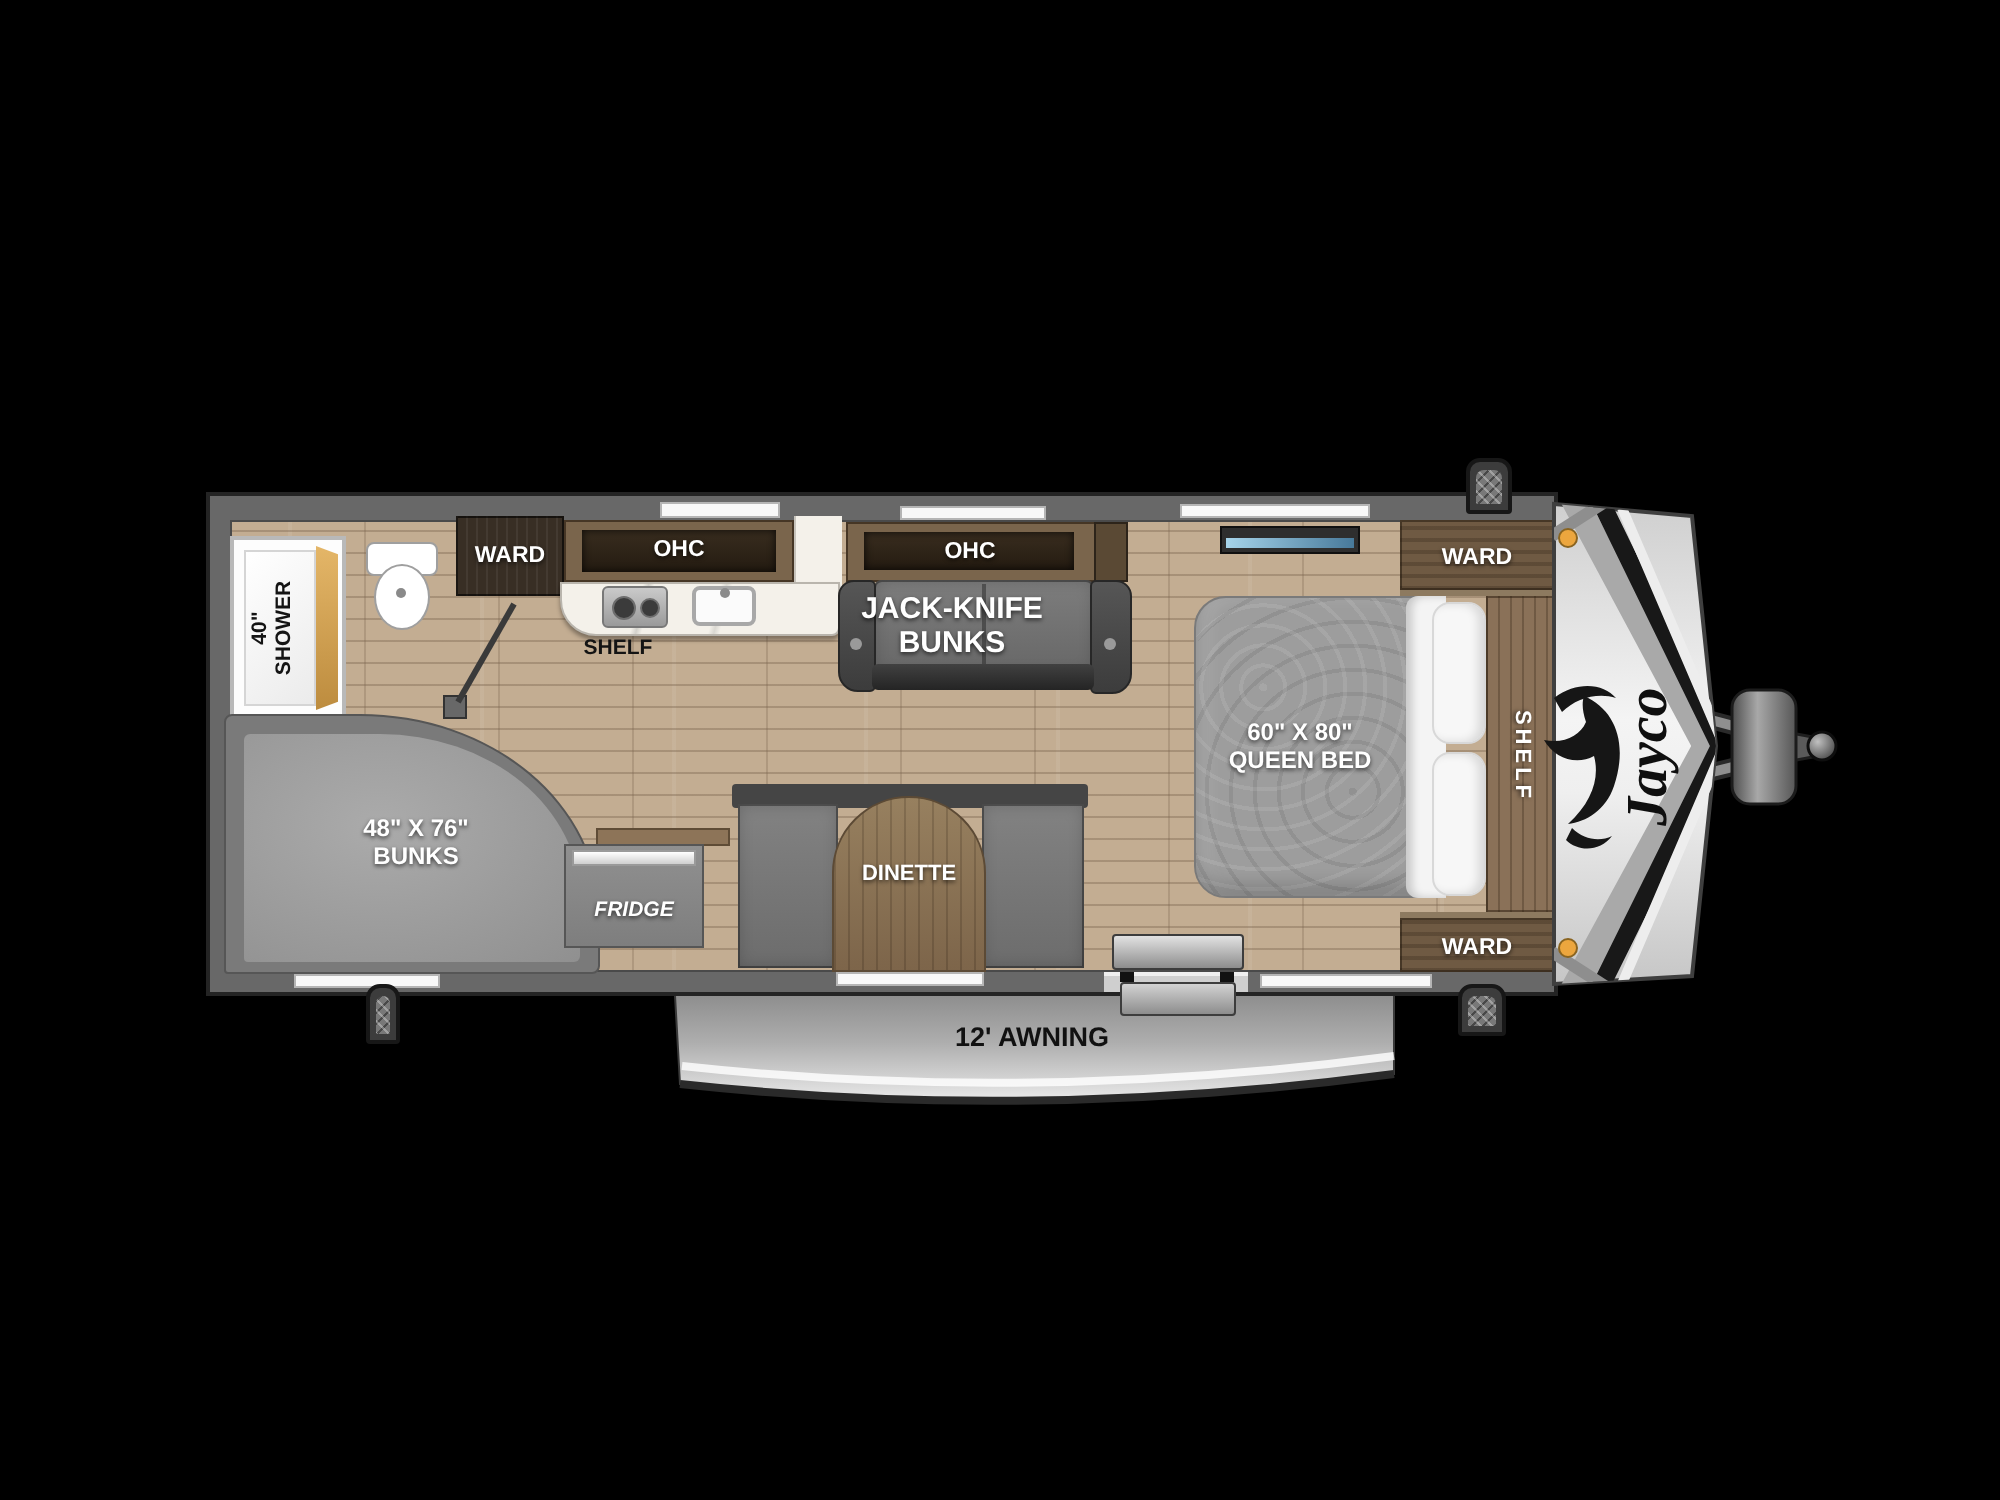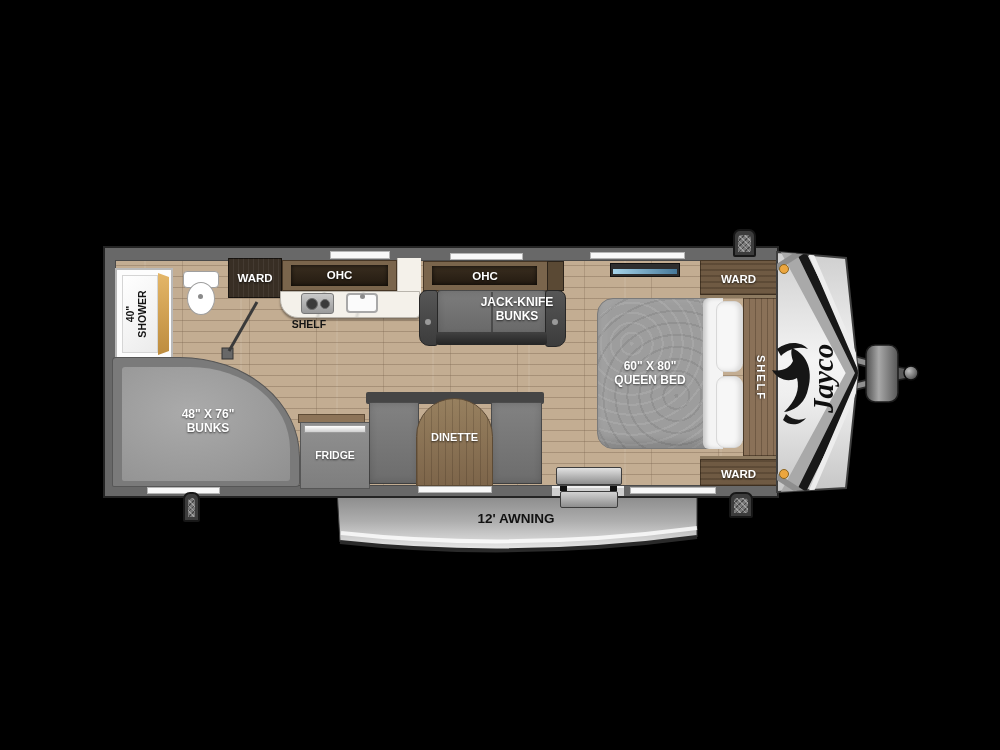--- a/index.html
+++ b/index.html
@@ -119,21 +119,21 @@
   <div class="abs soft" style="left:437px;top:290px;width:110px;height:47px;background:linear-gradient(#7d7d7d,#676767);border-radius:4px 4px 0 0;">
     <div class="abs" style="left:54px;top:2px;width:2px;height:43px;background:rgba(40,40,40,.5);"></div>
   </div>
   <div class="abs" style="left:419px;top:290px;width:19px;height:56px;background:linear-gradient(#565656,#3c3c3c);border:1px solid #272727;border-radius:8px 3px 3px 10px;box-sizing:border-box;">
     <div class="abs" style="left:5px;top:28px;width:6px;height:6px;background:#9a9a9a;border-radius:50%;"></div>
   </div>
   <div class="abs" style="left:545px;top:290px;width:21px;height:57px;background:linear-gradient(#565656,#3c3c3c);border:1px solid #272727;border-radius:3px 8px 10px 3px;box-sizing:border-box;">
     <div class="abs" style="left:6px;top:28px;width:6px;height:6px;background:#9a9a9a;border-radius:50%;"></div>
   </div>
   <div class="abs" style="left:436px;top:332px;width:111px;height:13px;background:linear-gradient(#414141,#242424);border-radius:3px;"></div>
-  <div class="abs wlabel" style="left:462px;top:296px;width:110px;font-size:12px;">
+  <div class="abs wlabel" style="left:421px;top:296px;width:110px;font-size:15px;">
     <span>JACK-KNIFE</span><br>
     <span>BUNKS</span>
   </div>
 
   <div class="abs" style="left:610px;top:263px;width:70px;height:14px;background:#2e2e2e;border:1px solid #101010;box-sizing:border-box;">
     <div class="abs" style="left:2px;bottom:2px;right:2px;height:5px;background:linear-gradient(90deg,#a6d4ea,#47799a);"></div>
   </div>
 
   <div class="abs wrinkle" style="left:597px;top:298px;width:114px;height:151px;background-color:#9d9d9d;
               border:1px solid #7a7a7a;border-radius:16px 0 0 16px;box-sizing:border-box;
@@ -164,22 +164,22 @@
     <div class="abs wrinkle" style="left:9px;top:9px;width:168px;height:114px;background-color:#9c9c9c;
                 background-image:radial-gradient(ellipse at 40% 40%, rgba(255,255,255,.15), rgba(0,0,0,.08));
                 border-radius:3px 100px 3px 2px / 3px 82px 3px 2px;"></div>
     <div class="abs wlabel" style="left:20px;top:50px;width:150px;font-size:12px;">
       <span>48" X 76"</span><br>
       <span>BUNKS</span>
     </div>
   </div>
 
   <div class="abs" style="left:298px;top:414px;width:67px;height:9px;background:#8d7458;box-shadow:inset 0 0 0 1px rgba(50,35,20,.5);"></div>
-  <div class="abs" style="left:300px;top:422px;width:70px;height:67px;background:linear-gradient(#909090,#7e7e7e);
-              border:1px solid #565656;box-sizing:border-box;">
+  <div class="abs" style="left:282px;top:422px;width:70px;height:52px;background:linear-gradient(#909090,#7e7e7e);
+              border:1px solid #565656;box-sizing:border-box;font-style:italic;">
     <div class="abs" style="left:3px;top:2px;right:3px;height:6px;background:linear-gradient(#ffffff,#cfcfcf);border:1px solid #9a9a9a;"></div>
     <div class="abs wlabel" style="left:0;top:26px;width:100%;font-size:10.5px;">FRIDGE</div>
   </div>
 
   <div class="abs" style="left:366px;top:392px;width:178px;height:12px;background:#454545;border-radius:2px;"></div>
   <div class="abs soft" style="left:369px;top:402px;width:50px;height:82px;background:linear-gradient(#828282,#6c6c6c);"></div>
   <div class="abs soft" style="left:491px;top:402px;width:51px;height:82px;background:linear-gradient(#828282,#6c6c6c);"></div>
   <div class="abs" style="left:416px;top:398px;width:77px;height:88px;background:linear-gradient(#97805f,#7d654a);
               background-image:linear-gradient(#97805f,#7d654a),repeating-linear-gradient(90deg, rgba(60,45,28,.18) 0 1px, transparent 1px 7px);
               background-blend-mode:multiply;border:1px solid #5c4a35;border-radius:40px 40px 0 0;box-sizing:border-box;">

